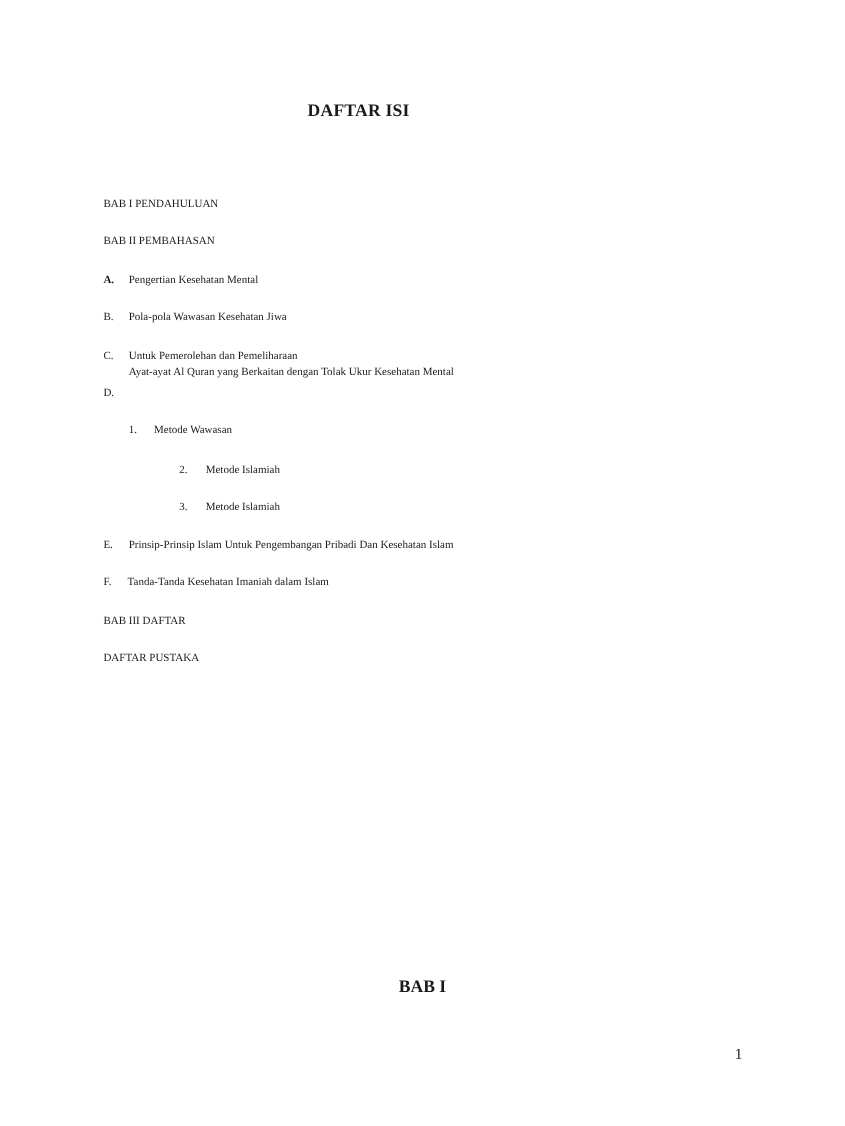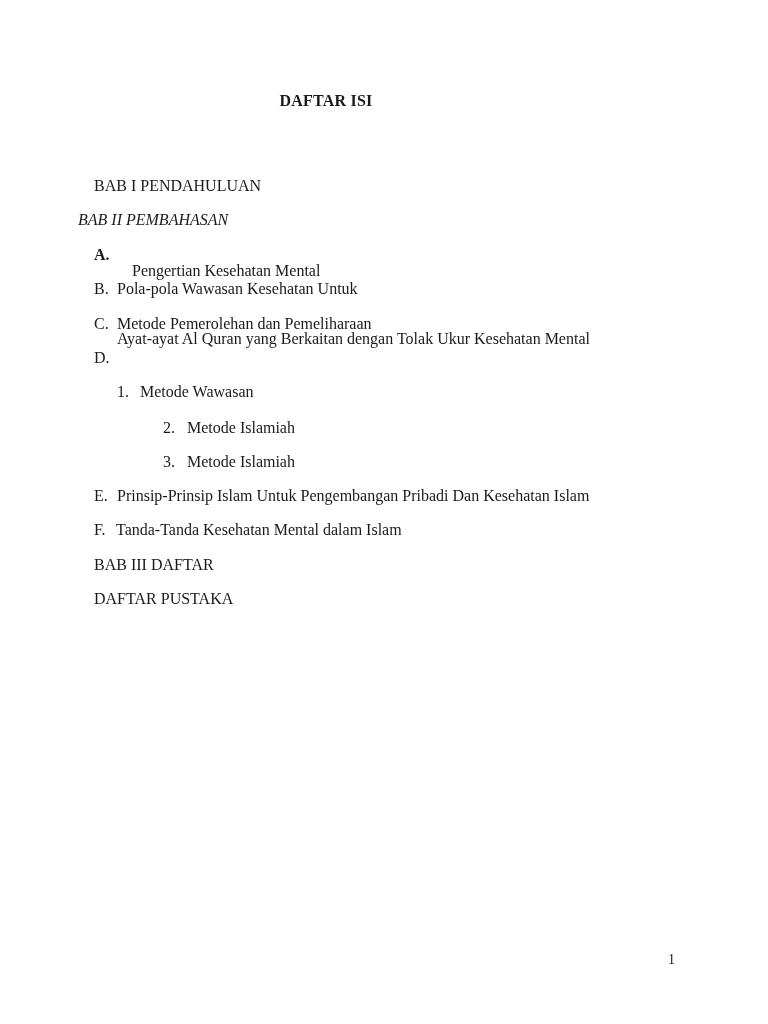--- a/index.html
+++ b/index.html
@@ -7,58 +7,59 @@
       width: 768px; height: 1024px; position: relative; overflow: hidden;
       font-family: "Liberation Serif", "DejaVu Serif", serif;
       color: #1a1a1a;
     }
     .page { position: absolute; left: 0; top: 0; width: 768px; height: 1024px; background: #fff; }
     .title {
       position: absolute; left: 0; width: 652px; top: 92px;
       text-align: center; font-weight: bold; font-size: 16px; letter-spacing: 0.2px;
     }
     .line {
-      position: absolute; font-size: 16px; white-space: nowrap; line-height: 18px;
+      position: absolute; font-size: 10px; white-space: nowrap; line-height: 18px;
     }
     .marker { display: inline-block; }
     .bold { font-weight: bold; }
     .chapter {
       position: absolute; left: 0; width: 768px; text-align: center;
       font-weight: bold; font-size: 16px; line-height: 20px;
     }
     .page-number {
       position: absolute; left: 668px; top: 952px; font-size: 14px;
     }
   </style>
 </head>
 <body>
 
 <div class="page">
   <div class="title">DAFTAR ISI</div>
 
   <div id="toc">
       <span class="line" style="top: 177px; left: 94px;">BAB I PENDAHULUAN</span>
-      <span class="line" style="top: 211px; left: 78px; font-style: italic;">BAB II PEMBAHASAN</span>
+      <span class="line" style="top: 211px; left: 94px;">BAB II PEMBAHASAN</span>
       <span class="line marker bold" style="top: 246px; left: 94px;">A.</span>
-      <span class="line" style="top: 246px; left: 132px; margin-top: 16px;">Pengertian Kesehatan Mental</span>
+      <span class="line" style="top: 246px; left: 117px;">Pengertian Kesehatan Mental</span>
       <span class="line marker" style="top: 280px; left: 94px;">B.</span>
-      <span class="line" style="top: 280px; left: 117px;">Pola-pola Wawasan Kesehatan Untuk</span>
+      <span class="line" style="top: 280px; left: 117px;">Pola-pola Wawasan Kesehatan Jiwa</span>
       <span class="line marker" style="top: 315px; left: 94px;">C.</span>
-      <span class="line" style="top: 315px; left: 117px;">Metode Pemerolehan dan Pemeliharaan</span>
+      <span class="line" style="top: 315px; left: 117px;">Untuk Pemerolehan dan Pemeliharaan</span>
       <span class="line marker" style="top: 349px; left: 94px;">D.</span>
       <span class="line" style="top: 330px; left: 117px;">Ayat-ayat Al Quran yang Berkaitan dengan Tolak Ukur Kesehatan Mental</span>
       <span class="line marker" style="top: 383px; left: 117px;">1.</span>
       <span class="line" style="top: 383px; left: 140px;">Metode Wawasan</span>
       <span class="line marker" style="top: 419px; left: 163px;">2.</span>
       <span class="line" style="top: 419px; left: 187px;">Metode Islamiah</span>
       <span class="line marker" style="top: 453px; left: 163px;">3.</span>
       <span class="line" style="top: 453px; left: 187px;">Metode Islamiah</span>
       <span class="line marker" style="top: 487px; left: 94px;">E.</span>
       <span class="line" style="top: 487px; left: 117px;">Prinsip-Prinsip Islam Untuk Pengembangan Pribadi Dan Kesehatan Islam</span>
       <span class="line marker" style="top: 521px; left: 94px;">F.</span>
-      <span class="line" style="top: 521px; left: 116px;">Tanda-Tanda Kesehatan Mental dalam Islam</span>
+      <span class="line" style="top: 521px; left: 116px;">Tanda-Tanda Kesehatan Imaniah dalam Islam</span>
       <span class="line" style="top: 556px; left: 94px;">BAB III DAFTAR</span>
       <span class="line" style="top: 590px; left: 94px;">DAFTAR PUSTAKA</span>
     </div>
 
+  <div class="chapter" style="top:888px;">BAB I</div>
 
   <div class="page-number">1</div>
 </div>
 
 </body></html>

